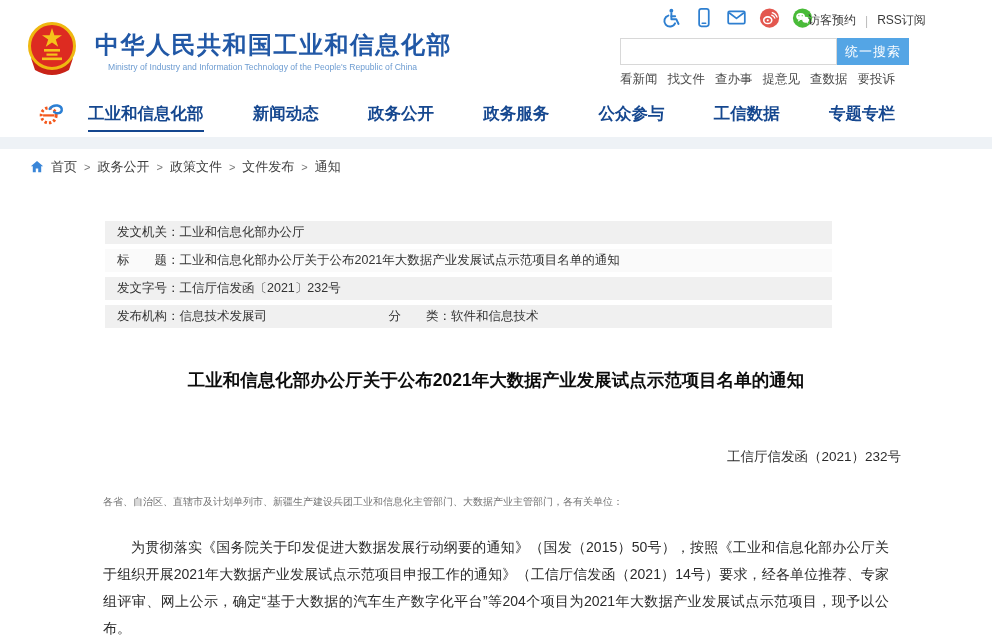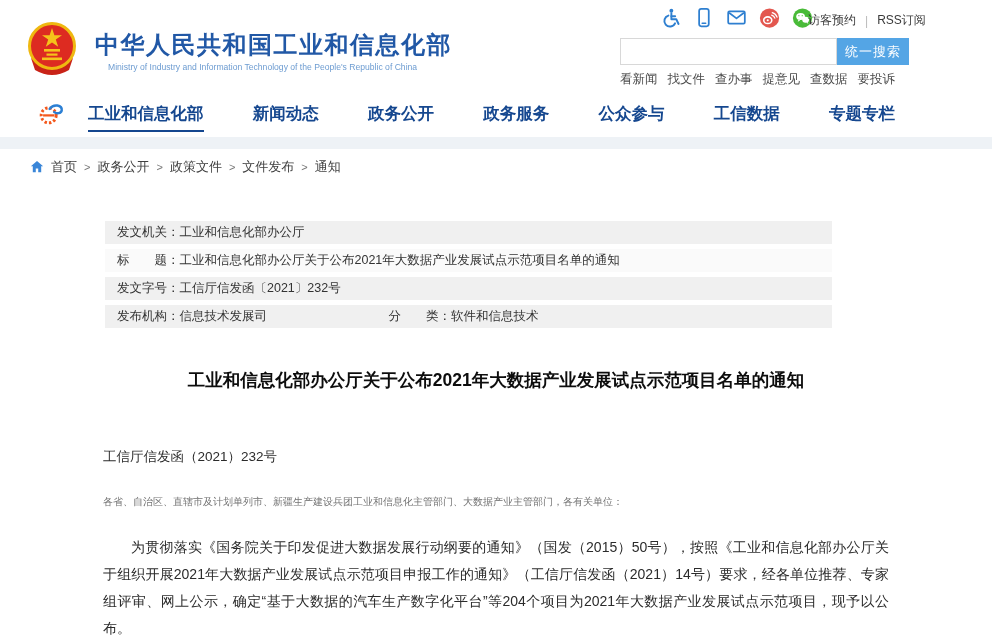--- a/index.html
+++ b/index.html
@@ -50,21 +50,21 @@
   .meta-table { position:absolute; left:105px; top:221px; width:727px; }
   .meta-row { background:#f0f0f0; padding:4px 0 4px 12px; margin-bottom:5px;
               font-size:12.5px; color:#333; line-height:15px; }
   .meta-row.alt { background:#fafafa; }
   .meta-cell { display:inline-block; min-width:268px; }
   .meta-cell.second { min-width:0; }
 
   
   .art-title { position:absolute; left:103px; top:368px; width:786px; text-align:center;
                font-size:17.5px; font-weight:bold; color:#0d0d0d; }
-  .art-docnum { position:absolute; left:103px; top:448px; width:786px; text-align:left;
+  .art-docnum { position:absolute; left:115px; top:448px; width:786px; text-align:right;
                 font-size:13.5px; color:#2b2b2b; }
   .art-salutation { position:absolute; left:103px; top:495px; width:786px;
                     font-size:10px; color:#737373; }
   .art-para { position:absolute; left:103px; top:534px; width:786px; font-size:14px;
               line-height:27px; color:#2b2b2b; text-align:justify; text-indent:2em; }
 </style>
 </head>
 <body>
 
 <div class="page" data-interactable="false">

